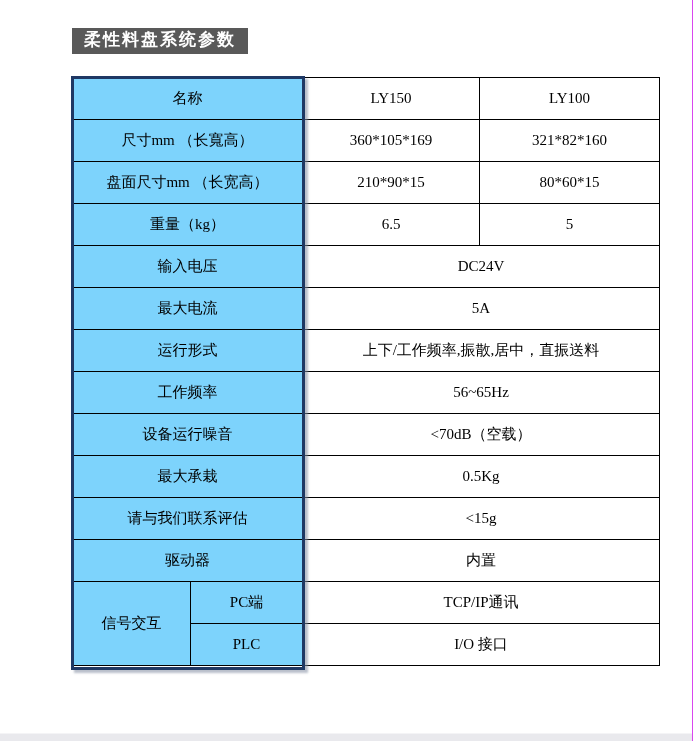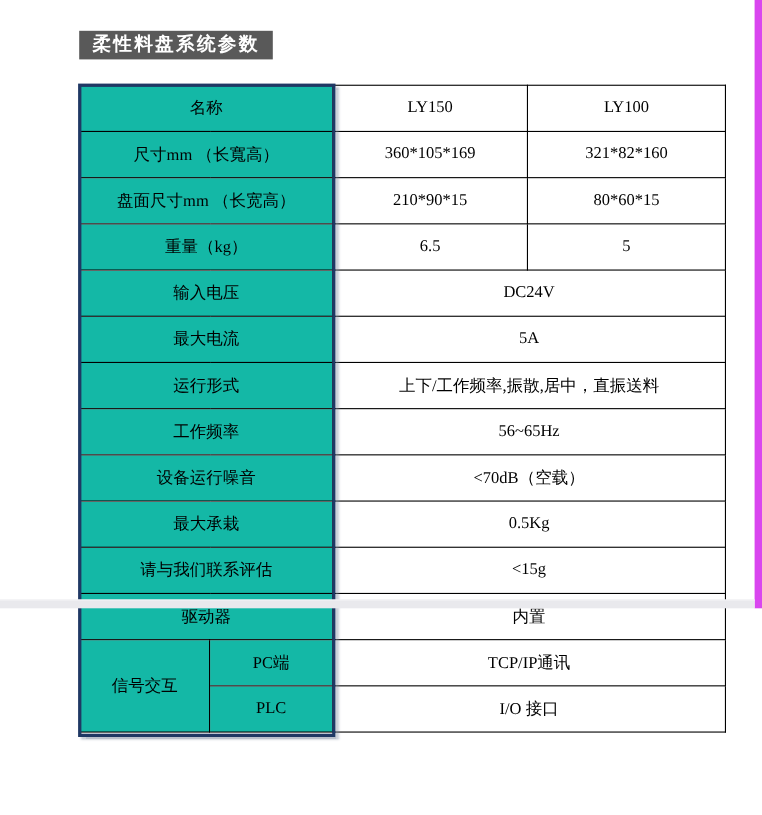--- a/index.html
+++ b/index.html
@@ -9,23 +9,23 @@
     width: 693px;
     height: 741px;
     font-family: "Liberation Serif", "DejaVu Serif", serif;
     color: #000;
     position: relative;
     overflow: hidden;
   }
   .page {
     position: relative;
     width: 693px;
-    height: 553px;
+    height: 741px;
     box-sizing: border-box;
-    border-right: 7px solid #d946ef;
+    border-right: 1px solid #d946ef;
   }
   .title-badge {
     position: absolute;
     left: 72px;
     top: 28px;
     background: #595959;
     color: #ffffff;
     font-size: 17px;
     font-weight: bold;
     letter-spacing: 2px;
@@ -45,21 +45,21 @@
     border: 1px solid #000000;
     text-align: center;
     vertical-align: middle;
     height: 41px;
     font-size: 15px;
     padding: 0 4px;
     overflow: hidden;
     white-space: nowrap;
   }
   td.lbl {
-    background: #14b8a6;
+    background: #7dd3fc;
   }
   .block-outline {
     position: absolute;
     top: -1px;
     left: -1px;
     width: 234px;
     bottom: -4px;
     border: 3px solid #1f3864;
     box-shadow: 3px 3px 2px rgba(130, 140, 160, 0.55);
     box-sizing: border-box;

